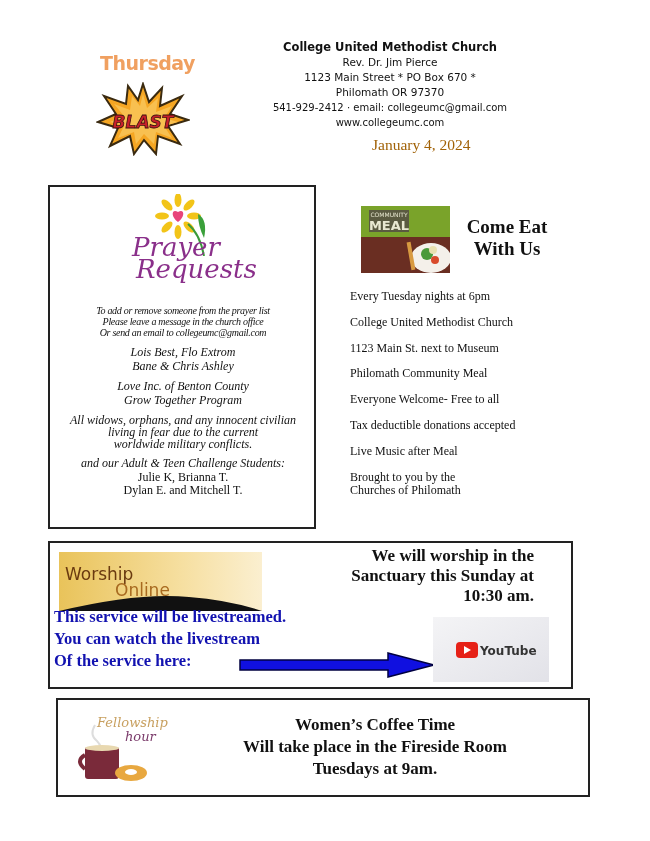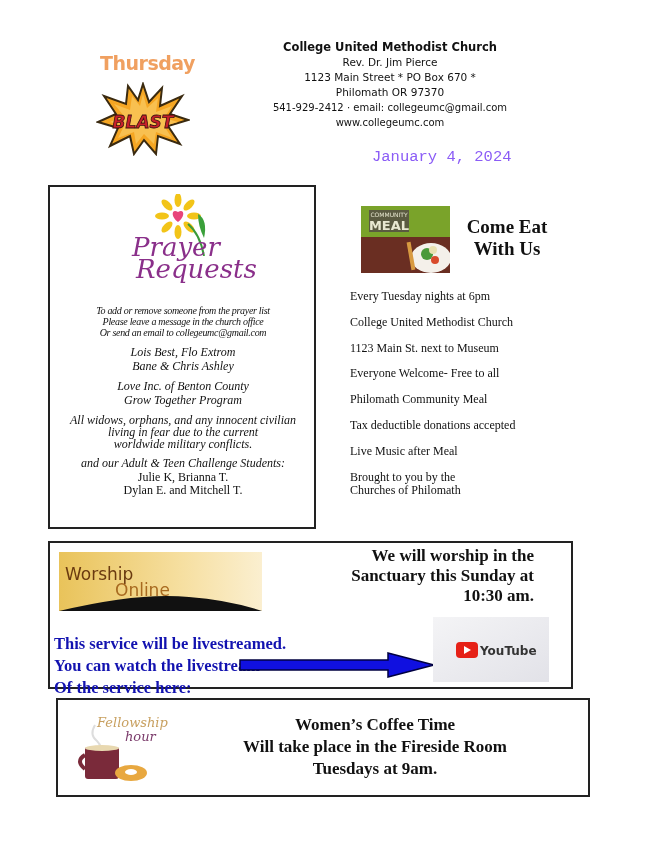--- a/index.html
+++ b/index.html
@@ -5,21 +5,21 @@
   html, body { margin:0; padding:0; background:#ffffff; }
   body { width:650px; height:841px; position:relative; overflow:hidden; font-family:"Liberation Serif", serif; color:#111; }
   .abs { position:absolute; }
 
   
   .thursday { left:100px; top:52px; width:90px; text-align:left; font-family:"DejaVu Sans", sans-serif; font-weight:bold; font-size:19px; color:#f0a060; letter-spacing:-0.5px; }
   .blast { left:96px; top:82px; width:94px; height:74px; }
   .church { left:262px; top:40px; width:256px; text-align:center; font-family:"DejaVu Sans", sans-serif; font-size:10.5px; line-height:15px; color:#111; }
   .church .name { font-weight:bold; font-size:11.5px; }
   .church .sm { font-size:10px; }
-  .date { left:372px; top:148px; font-family:Liberation Mono, monospace; font-size:15.5px; color:#8b5cf6; }
+  .date { left:372px; top:136px; font-family:Liberation Serif, serif; font-size:15.5px; color:#a16207; }
 
   
   .prayer-box { left:48px; top:185px; width:268px; height:344px; border:2px solid #222; box-sizing:border-box; }
   .flower { left:148px; top:194px; width:70px; height:62px; }
   .prayer-logo { left:108px; top:232px; width:150px; font-family:"DejaVu Serif", serif; font-style:italic; color:#8a2f8a; }
   .prayer-logo .l1 { position:absolute; left:24px; top:0; font-size:26px; }
   .prayer-logo .l2 { position:absolute; left:28px; top:22px; font-size:26px; }
   .prayer-note { left:52px; top:305px; width:262px; text-align:center; font-family:"Liberation Serif", serif; font-style:italic; font-size:10px; line-height:11px; letter-spacing:-0.3px; }
   .prayer-list { left:52px; top:346px; width:262px; text-align:center; font-style:italic; font-size:12px; line-height:13.5px; }
   .prayer-list p { margin:0 0 7px 0; }
@@ -28,21 +28,21 @@
   
   .meal-img { left:361px; top:206px; width:89px; height:67px; }
   .come-eat { left:452px; top:216px; width:110px; text-align:center; font-weight:bold; font-size:19px; line-height:22px; }
   .meal-lines { left:350px; top:289px; width:210px; text-align:left; font-weight:normal; font-size:12px; }
   .meal-lines div { height:25.8px; }
 
   
   .worship-box { left:48px; top:541px; width:525px; height:148px; border:2px solid #222; box-sizing:border-box; }
   .worship-img { left:59px; top:552px; width:203px; height:59px; }
   .worship-text { left:274px; top:546px; width:260px; text-align:right; font-weight:bold; font-size:17px; line-height:20px; }
-  .livestream { left:54px; top:633px; font-weight:bold; font-size:16.5px; line-height:22px; color:#1212b0; }
+  .livestream { left:54px; top:606px; font-weight:bold; font-size:16.5px; line-height:22px; color:#1212b0; }
   .arrow { left:238px; top:652px; width:198px; height:26px; }
   .yt { left:433px; top:617px; width:116px; height:65px; }
 
   
   .coffee-box { left:56px; top:698px; width:534px; height:99px; border:2px solid #222; box-sizing:border-box; }
   .fellowship { left:75px; top:705px; width:100px; height:80px; }
   .coffee-text { left:200px; top:714px; width:350px; text-align:center; font-weight:bold; font-size:17px; line-height:22px; }
 </style>
 </head>
 <body>
@@ -123,22 +123,22 @@
   <rect x="48" y="36" width="4" height="28" fill="#d89a40" transform="rotate(-10 50 50)"></rect>
 </svg>
 <div class="abs come-eat">
   <div>Come Eat</div>
   <div>With Us</div>
 </div>
 <div class="abs meal-lines">
   <div>Every Tuesday nights at 6pm</div>
   <div>College United Methodist Church</div>
   <div>1123 Main St. next to Museum</div>
+  <div>Philomath Community Meal</div>
   <div>Everyone Welcome- Free to all</div>
-  <div>Philomath Community Meal</div>
   <div>Tax deductible donations accepted</div>
   <div>Live Music after Meal</div>
   <div style="height:13px;">Brought to you by the</div>
   <div style="height:13px;">Churches of Philomath</div>
 </div>
 
 <div class="abs worship-box"></div>
 <svg class="abs worship-img" viewBox="0 0 203 59">
   <defs>
     <linearGradient id="wg" x1="0" y1="0" x2="1" y2="0">

